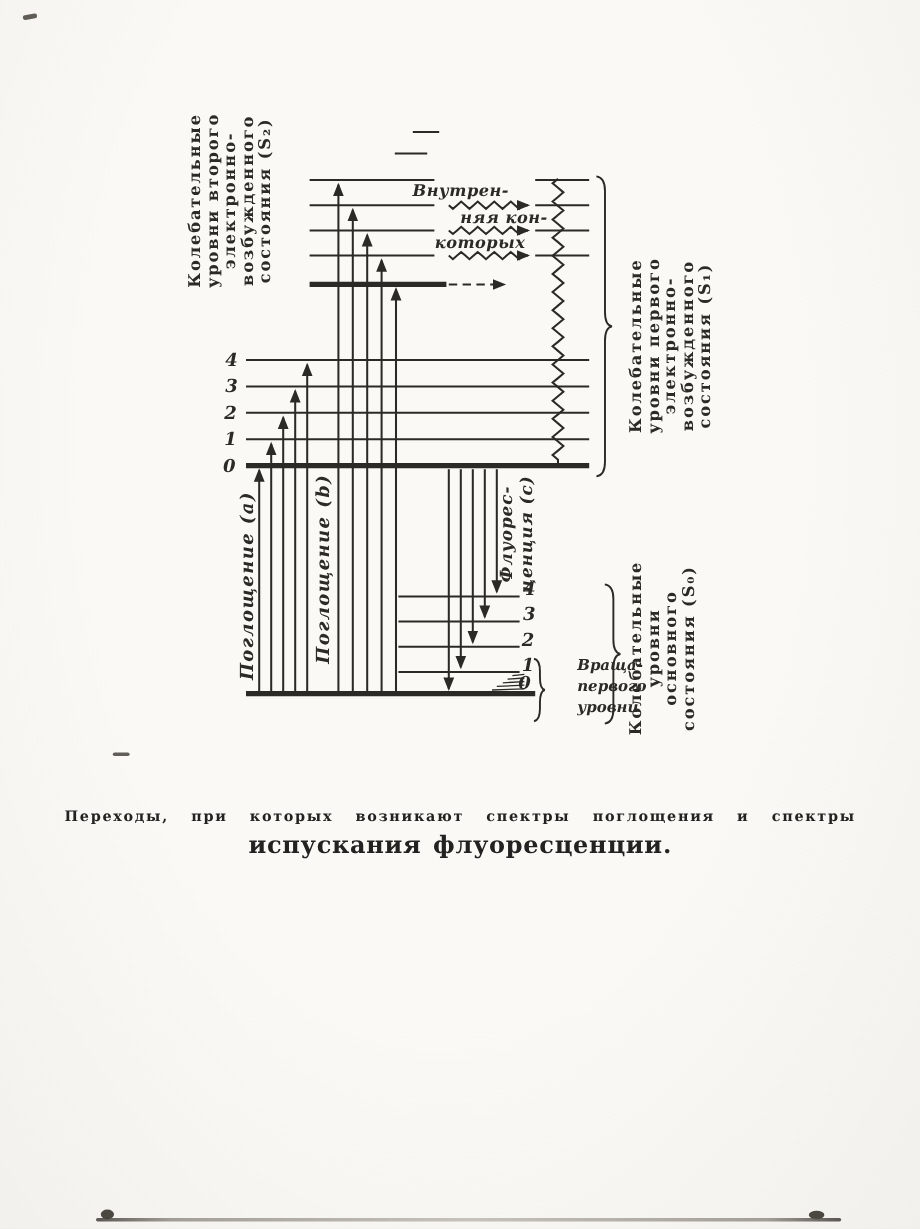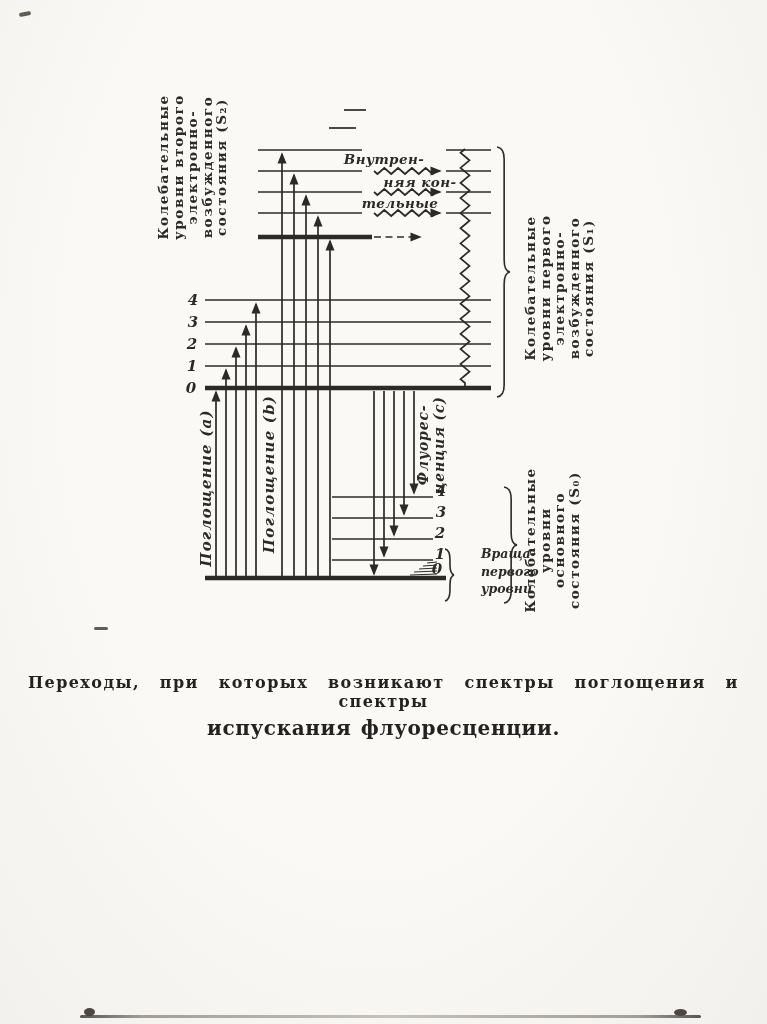--- a/index.html
+++ b/index.html
@@ -9,21 +9,21 @@
   .fig{position:absolute;left:0;top:0}
   .vlabel{position:absolute;transform:translate(-50%,-50%) rotate(-90deg);
           text-align:center;white-space:nowrap;color:#2b2a26}
   .side{font:600 13.5px/14.5px "DejaVu Serif",serif;letter-spacing:1.6px}
   .absorb{font:italic 600 15px "DejaVu Serif",serif;letter-spacing:1.2px}
   .fluor{font:italic 600 14px/16px "DejaVu Serif",serif;letter-spacing:.8px}
   .num{position:absolute;transform:translate(-50%,-50%);font:italic 600 15px "DejaVu Serif",serif;color:#2b2a26}
   .ic{position:absolute;transform:translate(-50%,-50%);font:italic 600 13.5px "DejaVu Serif",serif;letter-spacing:.4px;color:#2b2a26}
   .rot{position:absolute;font:italic 600 12.5px/17.5px "DejaVu Serif",serif;color:#2b2a26}
   .caption{position:absolute;left:0;right:0;top:673px;text-align:center;font-weight:600;color:#232220}
-  .cap1{font-size:16px;letter-spacing:1.4px;word-spacing:13px}
+  .cap1{font-size:12px;letter-spacing:1.4px;word-spacing:13px}
   .cap2{font-size:20px;letter-spacing:.6px;word-spacing:2px;margin-top:5px}
   .artifact{position:absolute;background:#45423c;border-radius:2px;opacity:.85}
   .edge{position:absolute;left:80px;right:66px;top:1015px;height:3px;opacity:.8;border-radius:2px;
         background:linear-gradient(90deg,#33302c,#8d8981 10%,#bab6ae 50%,#8d8981 90%,#33302c)}
   .blob{position:absolute;background:#38352f;border-radius:50%;opacity:.9}
 </style>
 </head>
 <body>
 
 <div class="page">
@@ -141,21 +141,21 @@
   <div class="vlabel absorb" style="left:206px;top:488px">Поглощение (а)</div>
   <div class="vlabel absorb" style="left:269px;top:474px">Поглощение (b)</div>
 
   <div class="vlabel fluor" style="left:431px;top:445px">
     <div>Флуорес-</div>
     <div>ценция (с)</div>
   </div>
 
   <div class="ic" style="left:384px;top:159px">Внутрен-</div>
   <div class="ic" style="left:420px;top:182px">няя кон-</div>
-  <div class="ic" style="left:400px;top:203px">тельные</div>
+  <div class="ic" style="left:400px;top:203px">которых</div>
 
   <div class="rot" style="left:481px;top:545px">
     <div>Враща-</div>
     <div>первого</div>
     <div>уровни</div>
   </div>
 
   <div class="num" style="left:193px;top:300px">4</div>
   <div class="num" style="left:193px;top:322px">3</div>
   <div class="num" style="left:192px;top:344px">2</div>

